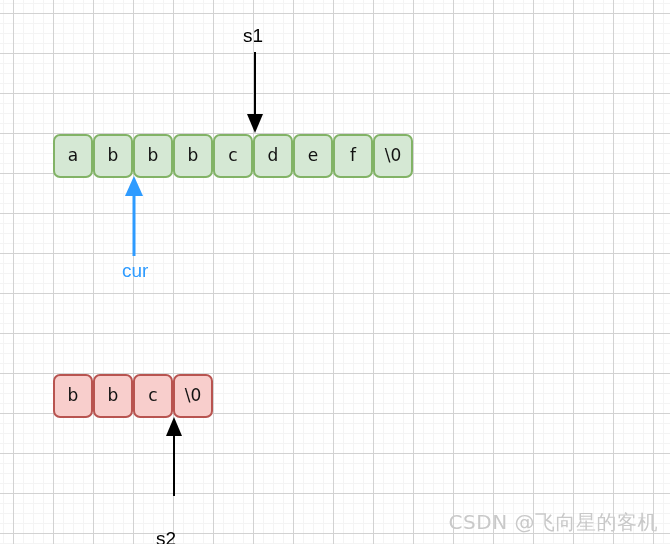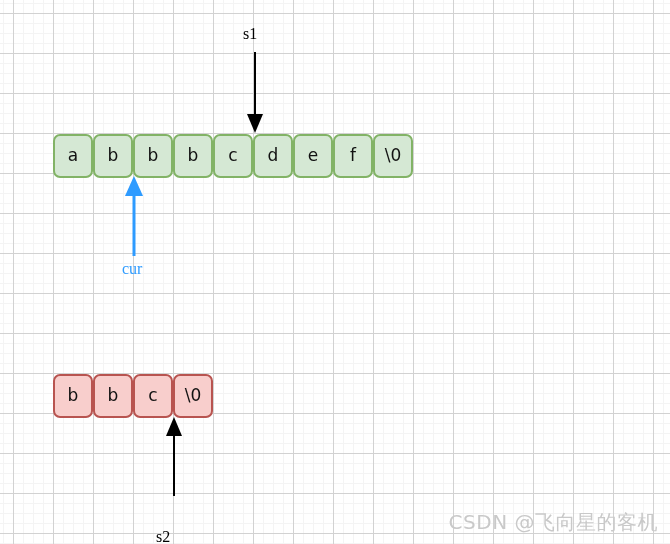--- a/index.html
+++ b/index.html
@@ -53,22 +53,22 @@
   }
   .cell-text {
     display: block;
     transform: translateY(-1px);
     white-space: nowrap;
   }
 
   
   .label {
     position: absolute;
-    font-family: Liberation Serif, serif;
-    font-size: 16px;
+    font-family: Liberation Sans, sans-serif;
+    font-size: 19px;
     line-height: 1;
     white-space: nowrap;
     text-align: center;
   }
   .label.black { color: #000000; }
   .label.blue  { color: #2e9bff; }
 
   
   #arrows {
     position: absolute;

